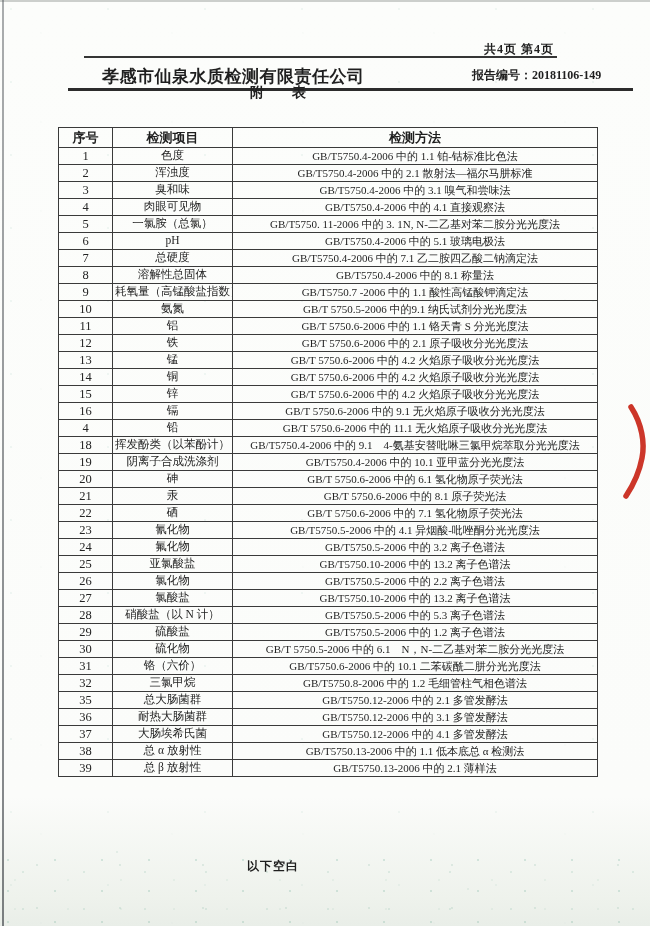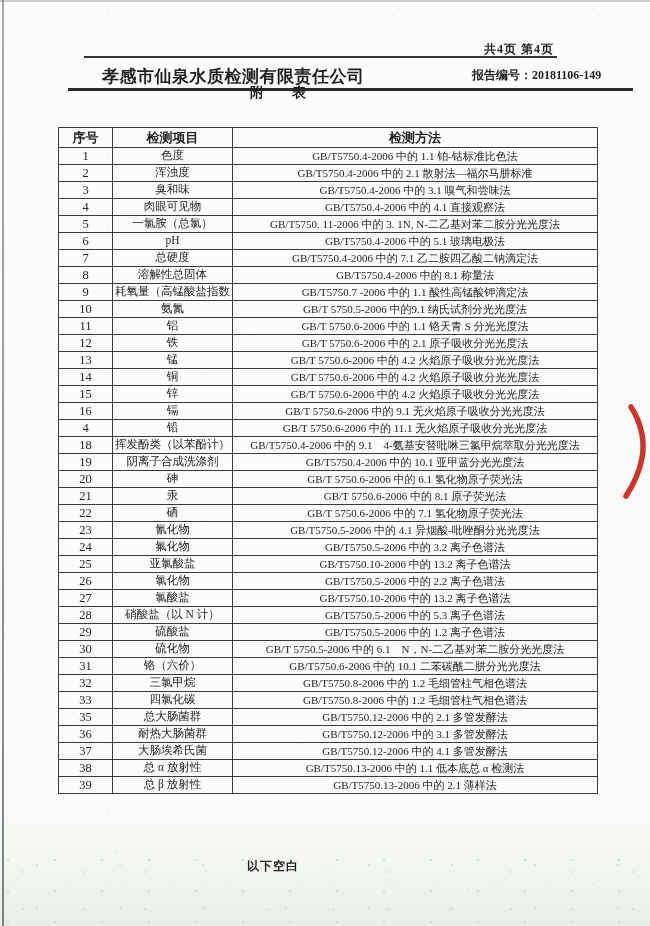--- a/index.html
+++ b/index.html
@@ -254,25 +254,20 @@
             <td class="col0">31</td>
             <td class="col1">铬（六价）</td>
             <td class="col2">GB/T5750.6-2006 中的 10.1 二苯碳酰二肼分光光度法</td>
           </tr>
           <tr>
             <td class="col0">32</td>
             <td class="col1">三氯甲烷</td>
             <td class="col2">GB/T5750.8-2006  中的 1.2  毛细管柱气相色谱法</td>
           </tr>
           <tr>
-            <td class="col0">33</td>
-            <td class="col1">四氯化碳</td>
-            <td class="col2">GB/T5750.8-2006  中的 1.2  毛细管柱气相色谱法</td>
-          </tr>
-          <tr>
             <td class="col0">35</td>
             <td class="col1">总大肠菌群</td>
             <td class="col2">GB/T5750.12-2006 中的 2.1 多管发酵法</td>
           </tr>
           <tr>
             <td class="col0">36</td>
             <td class="col1">耐热大肠菌群</td>
             <td class="col2">GB/T5750.12-2006 中的 3.1 多管发酵法</td>
           </tr>
           <tr>

